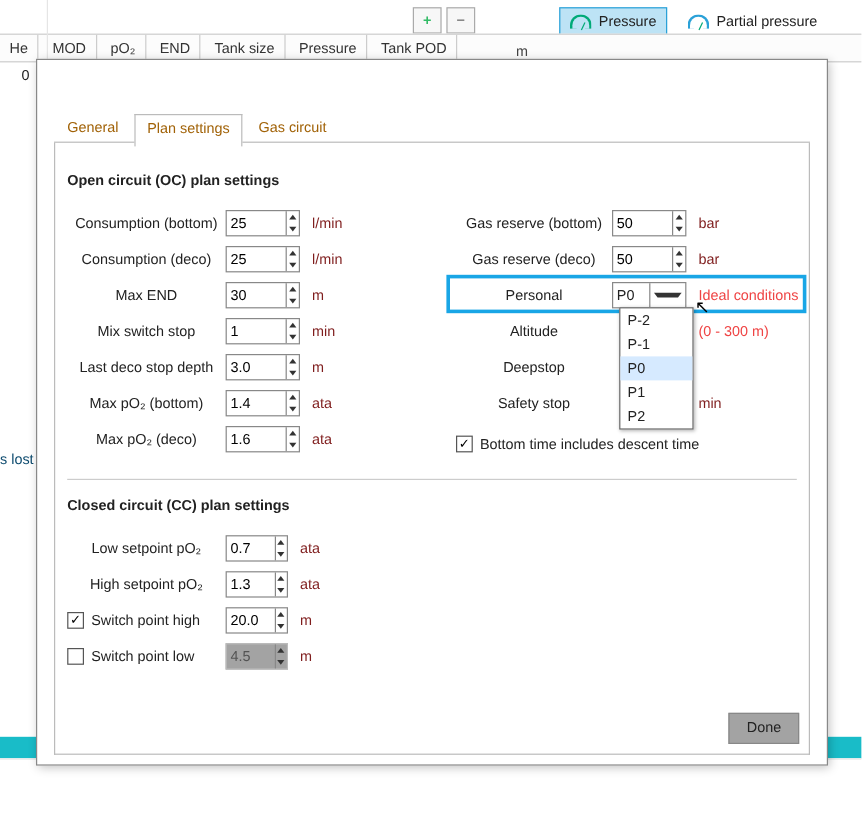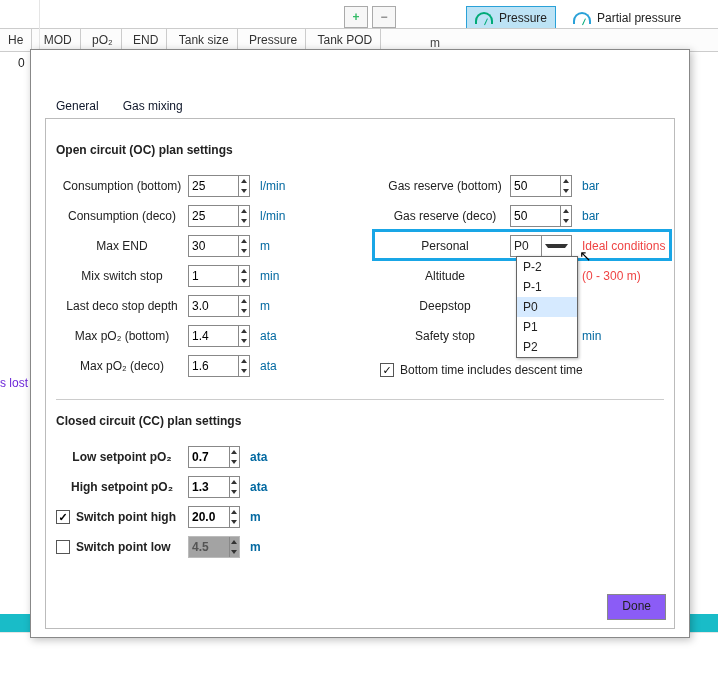--- a/index.html
+++ b/index.html
@@ -12,63 +12,63 @@
   .top-btns{position:absolute;left:344px;top:6px;display:flex;gap:4px;}
   .sqbtn{width:22px;height:20px;border:1px solid #aaa;background:#f7f7f7;display:flex;align-items:center;justify-content:center;font-weight:bold;color:#3b6;}
   .sqbtn.minus{color:#888;font-weight:bold;}
   .pressure-row{position:absolute;left:466px;top:6px;display:flex;gap:8px;align-items:center;}
   .toggle-btn{display:flex;align-items:center;gap:6px;height:22px;padding:0 8px;border:1px solid transparent;}
   .toggle-btn.active{background:#bde3f5;border:1px solid #2aa1d8;}
   .gauge-ico{width:14px;height:10px;border:2px solid #0a7;border-bottom:none;border-radius:10px 10px 0 0;position:relative;}
   .gauge-ico::after{content:"";position:absolute;left:50%;bottom:-1px;width:1px;height:7px;background:#0a7;transform:rotate(25deg);transform-origin:bottom;}
   .gauge2{border-color:#2aa1d8;}
   .m-lbl{position:absolute;left:430px;top:36px;color:#444;}
-  .s-lost{position:absolute;left:0;top:376px;font-size:12px;color:#6d28d9;}
+  .s-lost{position:absolute;left:0;top:376px;font-size:12px;color:#0c4a6e;}
   .teal-strip{position:absolute;left:0;top:614px;right:0;height:18px;background:#19bcc8;}
   .bottom-chunk{position:absolute;left:0;top:632px;right:0;height:47px;background:#fff;border-top:1px solid #e5e5e5;}
   .chk{width:12px;height:12px;border:1px solid #555;display:inline-flex;align-items:center;justify-content:center;font-size:11px;line-height:1;}
   .chk.on::after{content:"✓";color:#000;}
 
   .dlg{position:absolute;left:30px;top:49px;width:658px;height:587px;background:#fff;border:1px solid #888;box-shadow:2px 2px 8px rgba(0,0,0,.25);}
   .titlebar{height:30px;display:flex;align-items:center;padding:0 6px;border-bottom:1px solid #e6e6e6;}
   .app-ico{width:16px;height:10px;border:2px solid #1597c9;border-bottom:none;border-radius:10px 10px 0 0;margin-right:8px;}
   .winbtns{margin-left:auto;display:flex;}
   .winbtn{width:44px;height:28px;display:flex;align-items:center;justify-content:center;color:#333;}
   .dlg-body{position:absolute;left:14px;right:14px;top:44px;bottom:14px;}
   .tabs{display:flex;border-bottom:1px solid #bbb;height:24px;}
-  .tab{padding:3px 10px;border:1px solid transparent;border-bottom:none;margin-right:2px;height:20px;line-height:16px;color:#0f172a;}
+  .tab{padding:3px 10px;border:1px solid transparent;border-bottom:none;margin-right:2px;height:20px;line-height:16px;color:#a16207;}
   .tab.active{border-color:#bbb;background:#fff;position:relative;top:1px;}
   .tabpage{border:1px solid #bbb;border-top:none;height:510px;padding:18px 10px 10px 10px;box-sizing:border-box;position:relative;}
   .section-title{font-weight:bold;margin:6px 0 14px 0;}
   .cols{display:flex;gap:24px;}
   .col{flex:0 0 auto;}
   .row{display:flex;align-items:center;height:30px;}
   .row .lbl{width:132px;text-align:center;}
   .col.right .row .lbl{width:130px;}
   .spin{display:flex;align-items:flex-start;width:60px;height:20px;border:1px solid #888;}
   .spin.w50{width:50px;}
   .spin.dis{color:#999;border-color:#bbb;background:#a3a3a3;}
   .spin input{border:none;width:100%;height:100%;font:inherit;padding:0 3px;outline:none;background:transparent;}
   .spinbtns{width:14px;height:20px;border-left:1px solid #888;display:flex;flex-direction:column;}
   .sb{flex:1;display:flex;align-items:center;justify-content:center;}
   .tri-up{width:0;height:0;border-left:3px solid transparent;border-right:3px solid transparent;border-bottom:4px solid #333;}
   .tri-dn2{width:0;height:0;border-left:3px solid transparent;border-right:3px solid transparent;border-top:4px solid #333;}
-  .unit{margin-left:10px;color:#0369a1;min-width:40px;}
+  .unit{margin-left:10px;color:#7f1d1d;min-width:40px;}
   .hint{color:#ef4444;margin-left:10px;white-space:nowrap;}
   .select{display:flex;align-items:center;width:60px;height:20px;border:1px solid #888;position:relative;}
   .select span{flex:1;padding:0 3px;}
   .select .dd{width:14px;height:20px;border-left:1px solid #888;display:flex;align-items:center;justify-content:center;}
   .hl{position:absolute;border:3px solid #19a6e6;pointer-events:none;}
   .hl1{left:326px;top:110px;width:294px;height:26px;}
   .dropdown{position:absolute;left:470px;top:137px;width:60px;border:1px solid #666;background:#fff;box-shadow:1px 1px 3px rgba(0,0,0,.3);}
   .dropdown .opt{padding:3px 6px;}
   .dropdown .opt.sel{background:#d6eaff;}
   .cursor{position:absolute;left:533px;top:128px;font-size:15px;color:#000;pointer-events:none;}
   .hr{border:none;border-top:1px solid #ccc;margin:14px 0;}
-  .done-btn{position:absolute;right:8px;bottom:8px;height:24px;padding:0 14px;border:1px solid #888;background:#8b5cf6;line-height:22px;}
+  .done-btn{position:absolute;right:8px;bottom:8px;height:24px;padding:0 14px;border:1px solid #888;background:#a3a3a3;line-height:22px;}
   .row-chk .lbl{display:flex;align-items:center;gap:6px;}
 </style>
 </head>
 <body>
 
 <div class="bg">
   <div class="top-btns">
     <div class="sqbtn">+</div>
     <div class="sqbtn minus">−</div>
   </div>
@@ -104,21 +104,22 @@
     
     
   </div>
 </div>
 
 <div class="dlg">
 
   <div class="dlg-body">
     <div class="tabs">
       <div class="tab">General</div>
-      <div class="tab">Gas mixing</div>
+      <div class="tab active">Plan settings</div>
+      <div class="tab">Gas circuit</div>
     </div>
 
     <div class="tabpage">
       <div class="section-title">Open circuit (OC) plan settings</div>
 
       <div class="cols">
         <div class="col left" style="width:300px;">
           <div class="row">
               <span class="lbl">Consumption (bottom)</span>
               <span class="spin">
@@ -285,21 +286,21 @@
                 <span class="chk on"></span>
                 <span>Bottom time includes descent time</span>
               </span>
             </div>
         </div>
       </div>
 
       <hr class="hr">
 
       <div class="section-title">Closed circuit (CC) plan settings</div>
-      <div class="col" style="width:300px;font-weight:bold;">
+      <div class="col" style="width:300px;">
         <div class="row">
             <span class="lbl">Low setpoint pO₂</span>
             <span class="spin w50">
               <input value="0.7" style="">
               <span class="spinbtns">
                 <span class="sb">
                   <span class="tri-up"></span>
                 </span>
                 <span class="sb">
                   <span class="tri-dn2"></span>

